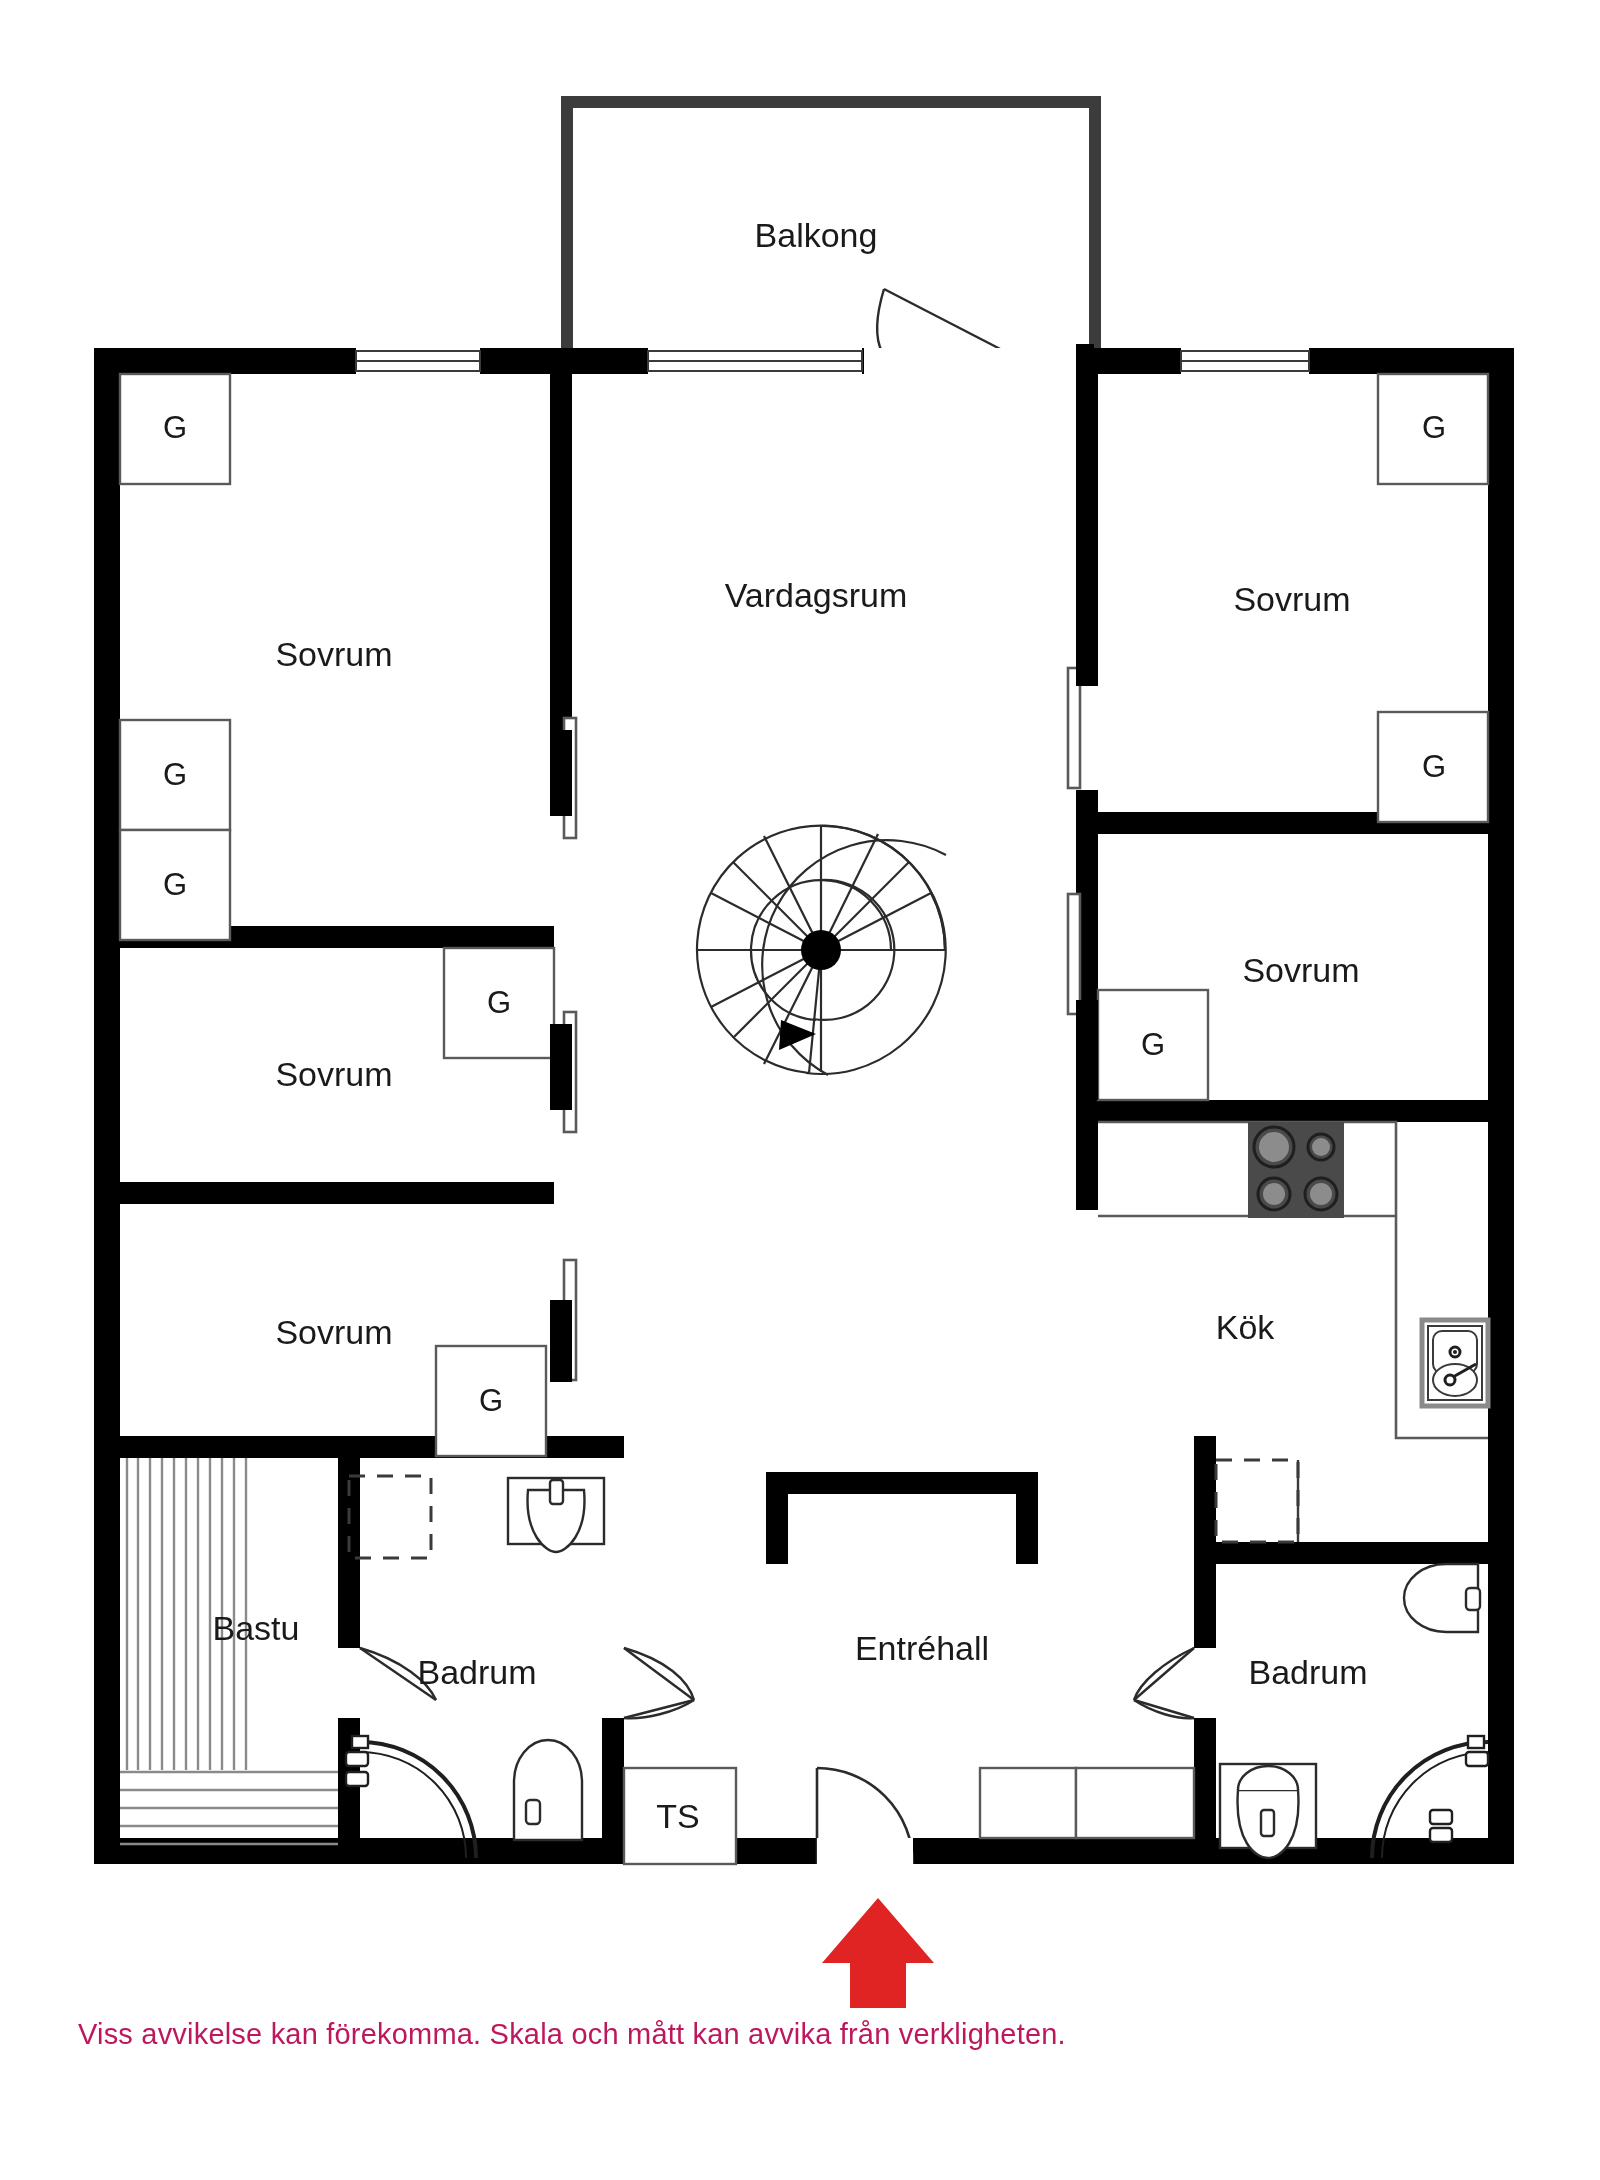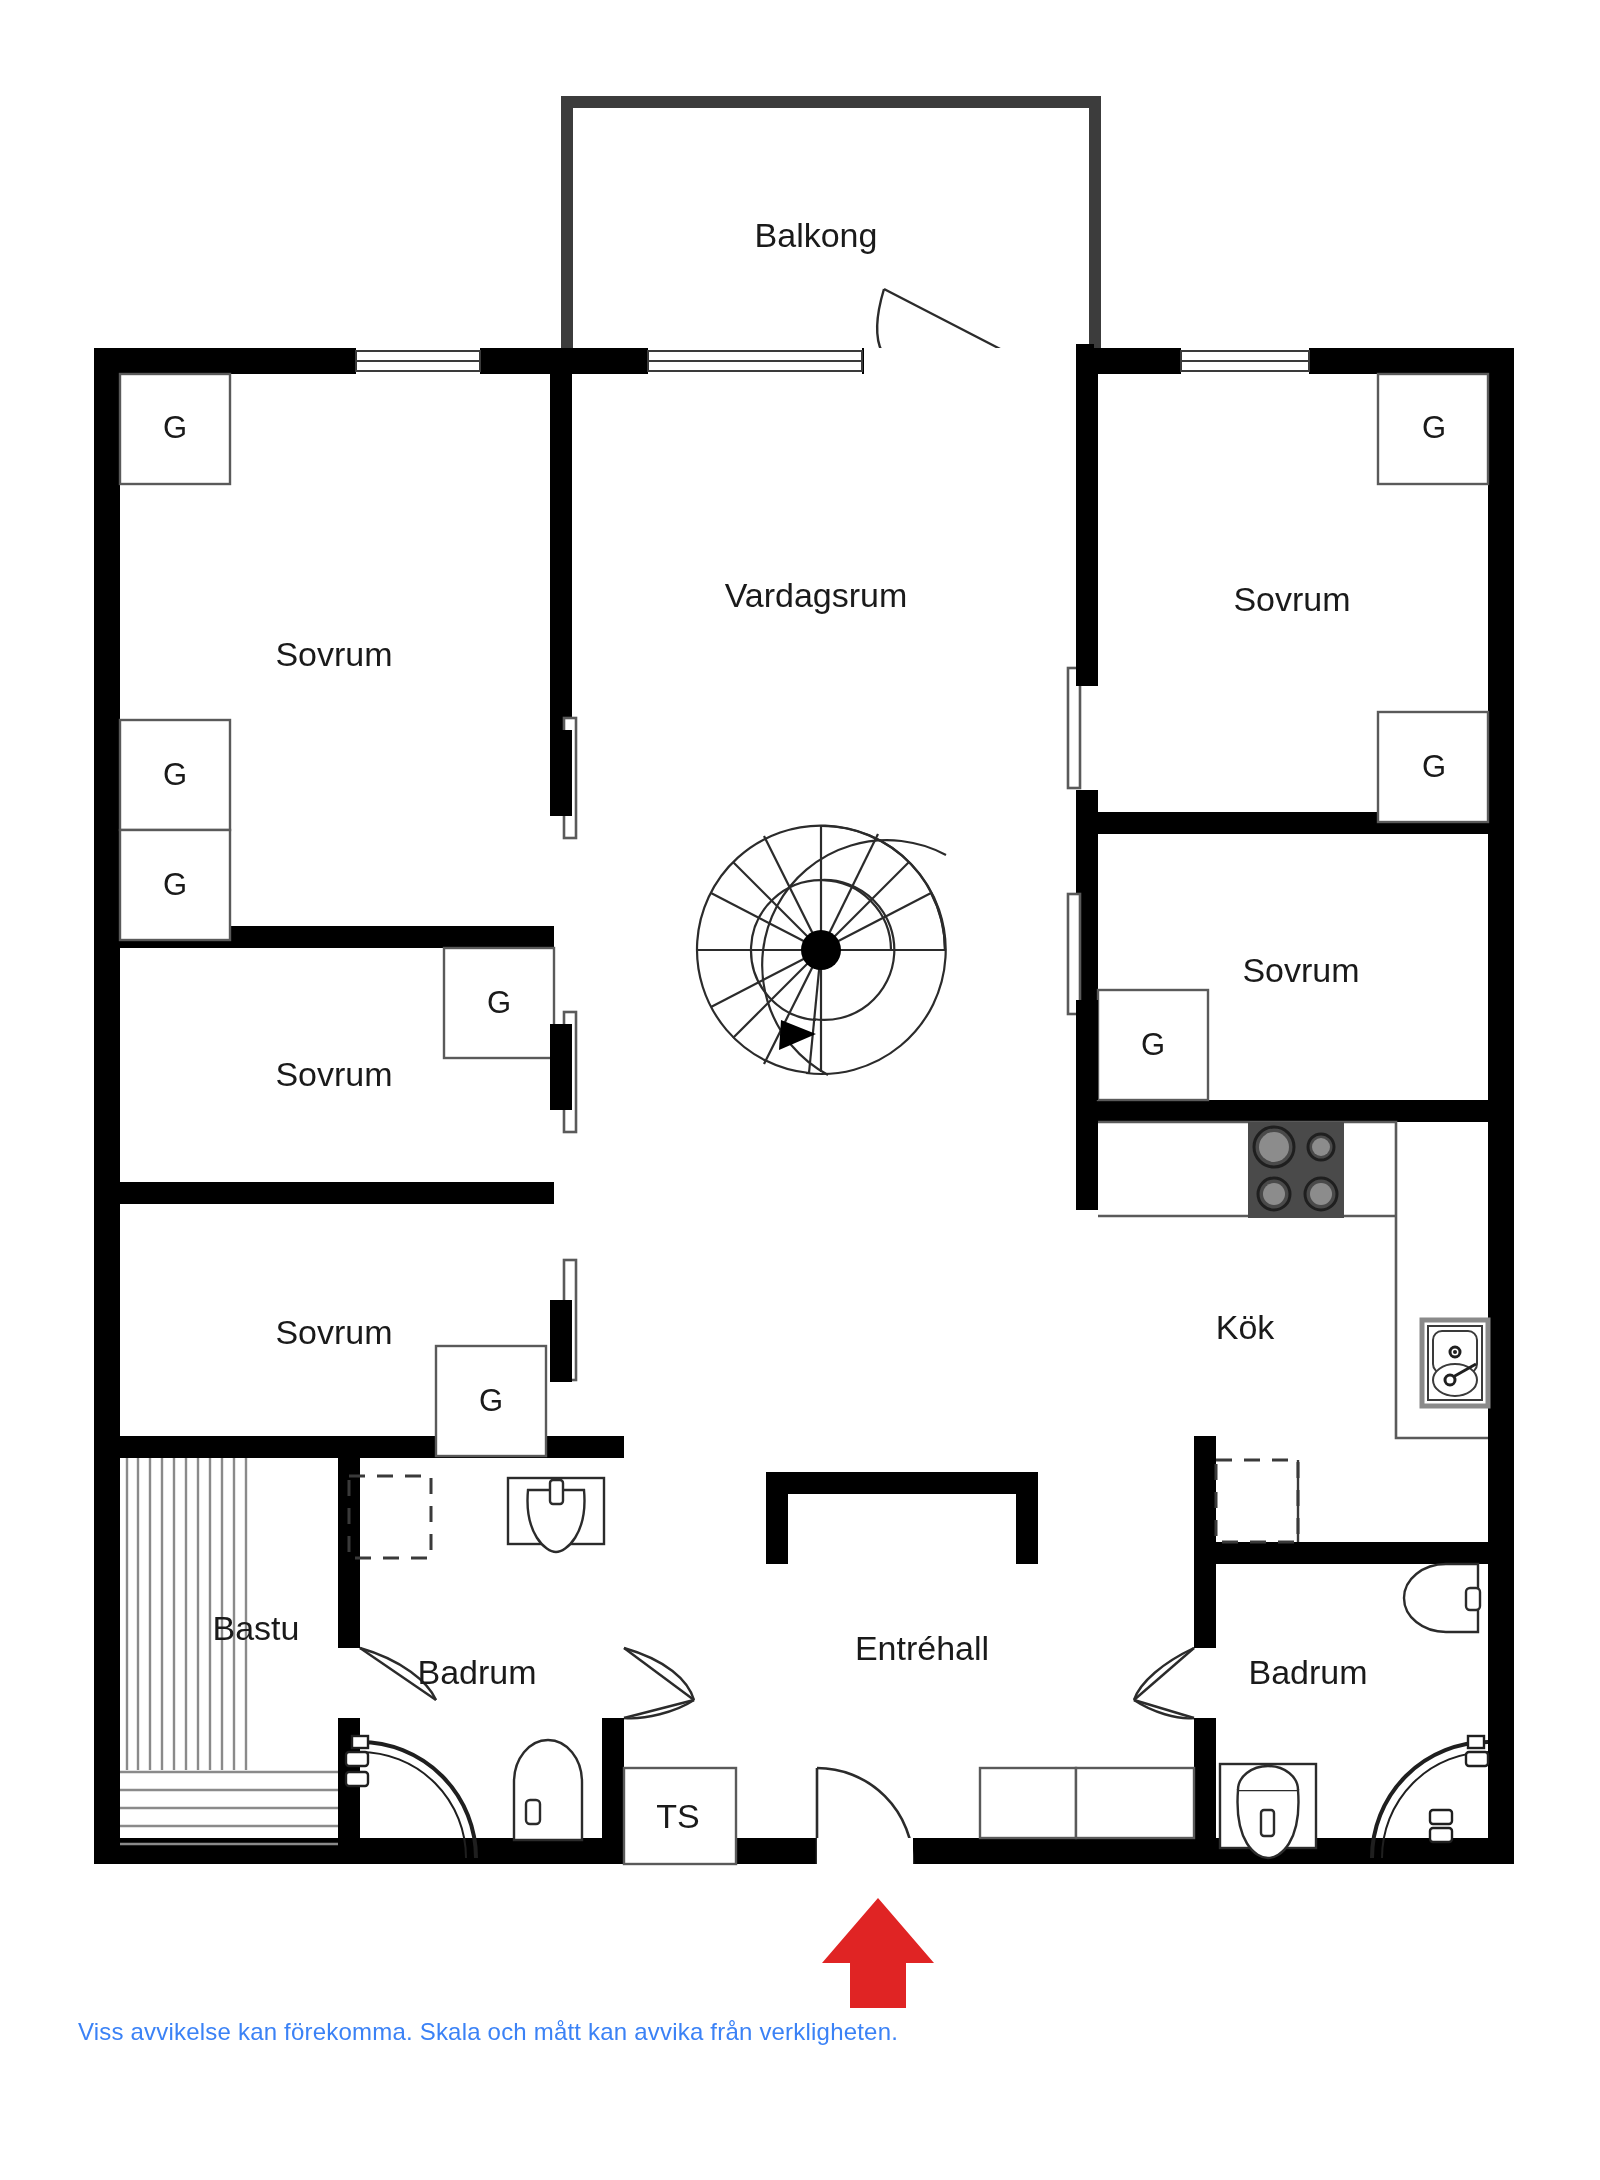--- a/index.html
+++ b/index.html
@@ -33,22 +33,22 @@
     font-size: 31px;
     fill: #1a1a1a;
     text-anchor: middle;
     dominant-baseline: middle;
   }
   .caption-text {
     position: absolute;
     left: 78px;
     top: 2018px;
     font-family: "Liberation Sans", sans-serif;
-    font-size: 24px;
-    color: #3b82f6;
+    font-size: 29px;
+    color: #be185d;
     letter-spacing: 0.2px;
     white-space: nowrap;
   }
 </style>
 </head>
 <body>
 
 <div id="floorplan-root">
 <svg class="fp-svg" width="1600" height="2180" viewBox="0 0 1600 2180" xmlns="http://www.w3.org/2000/svg">
 

